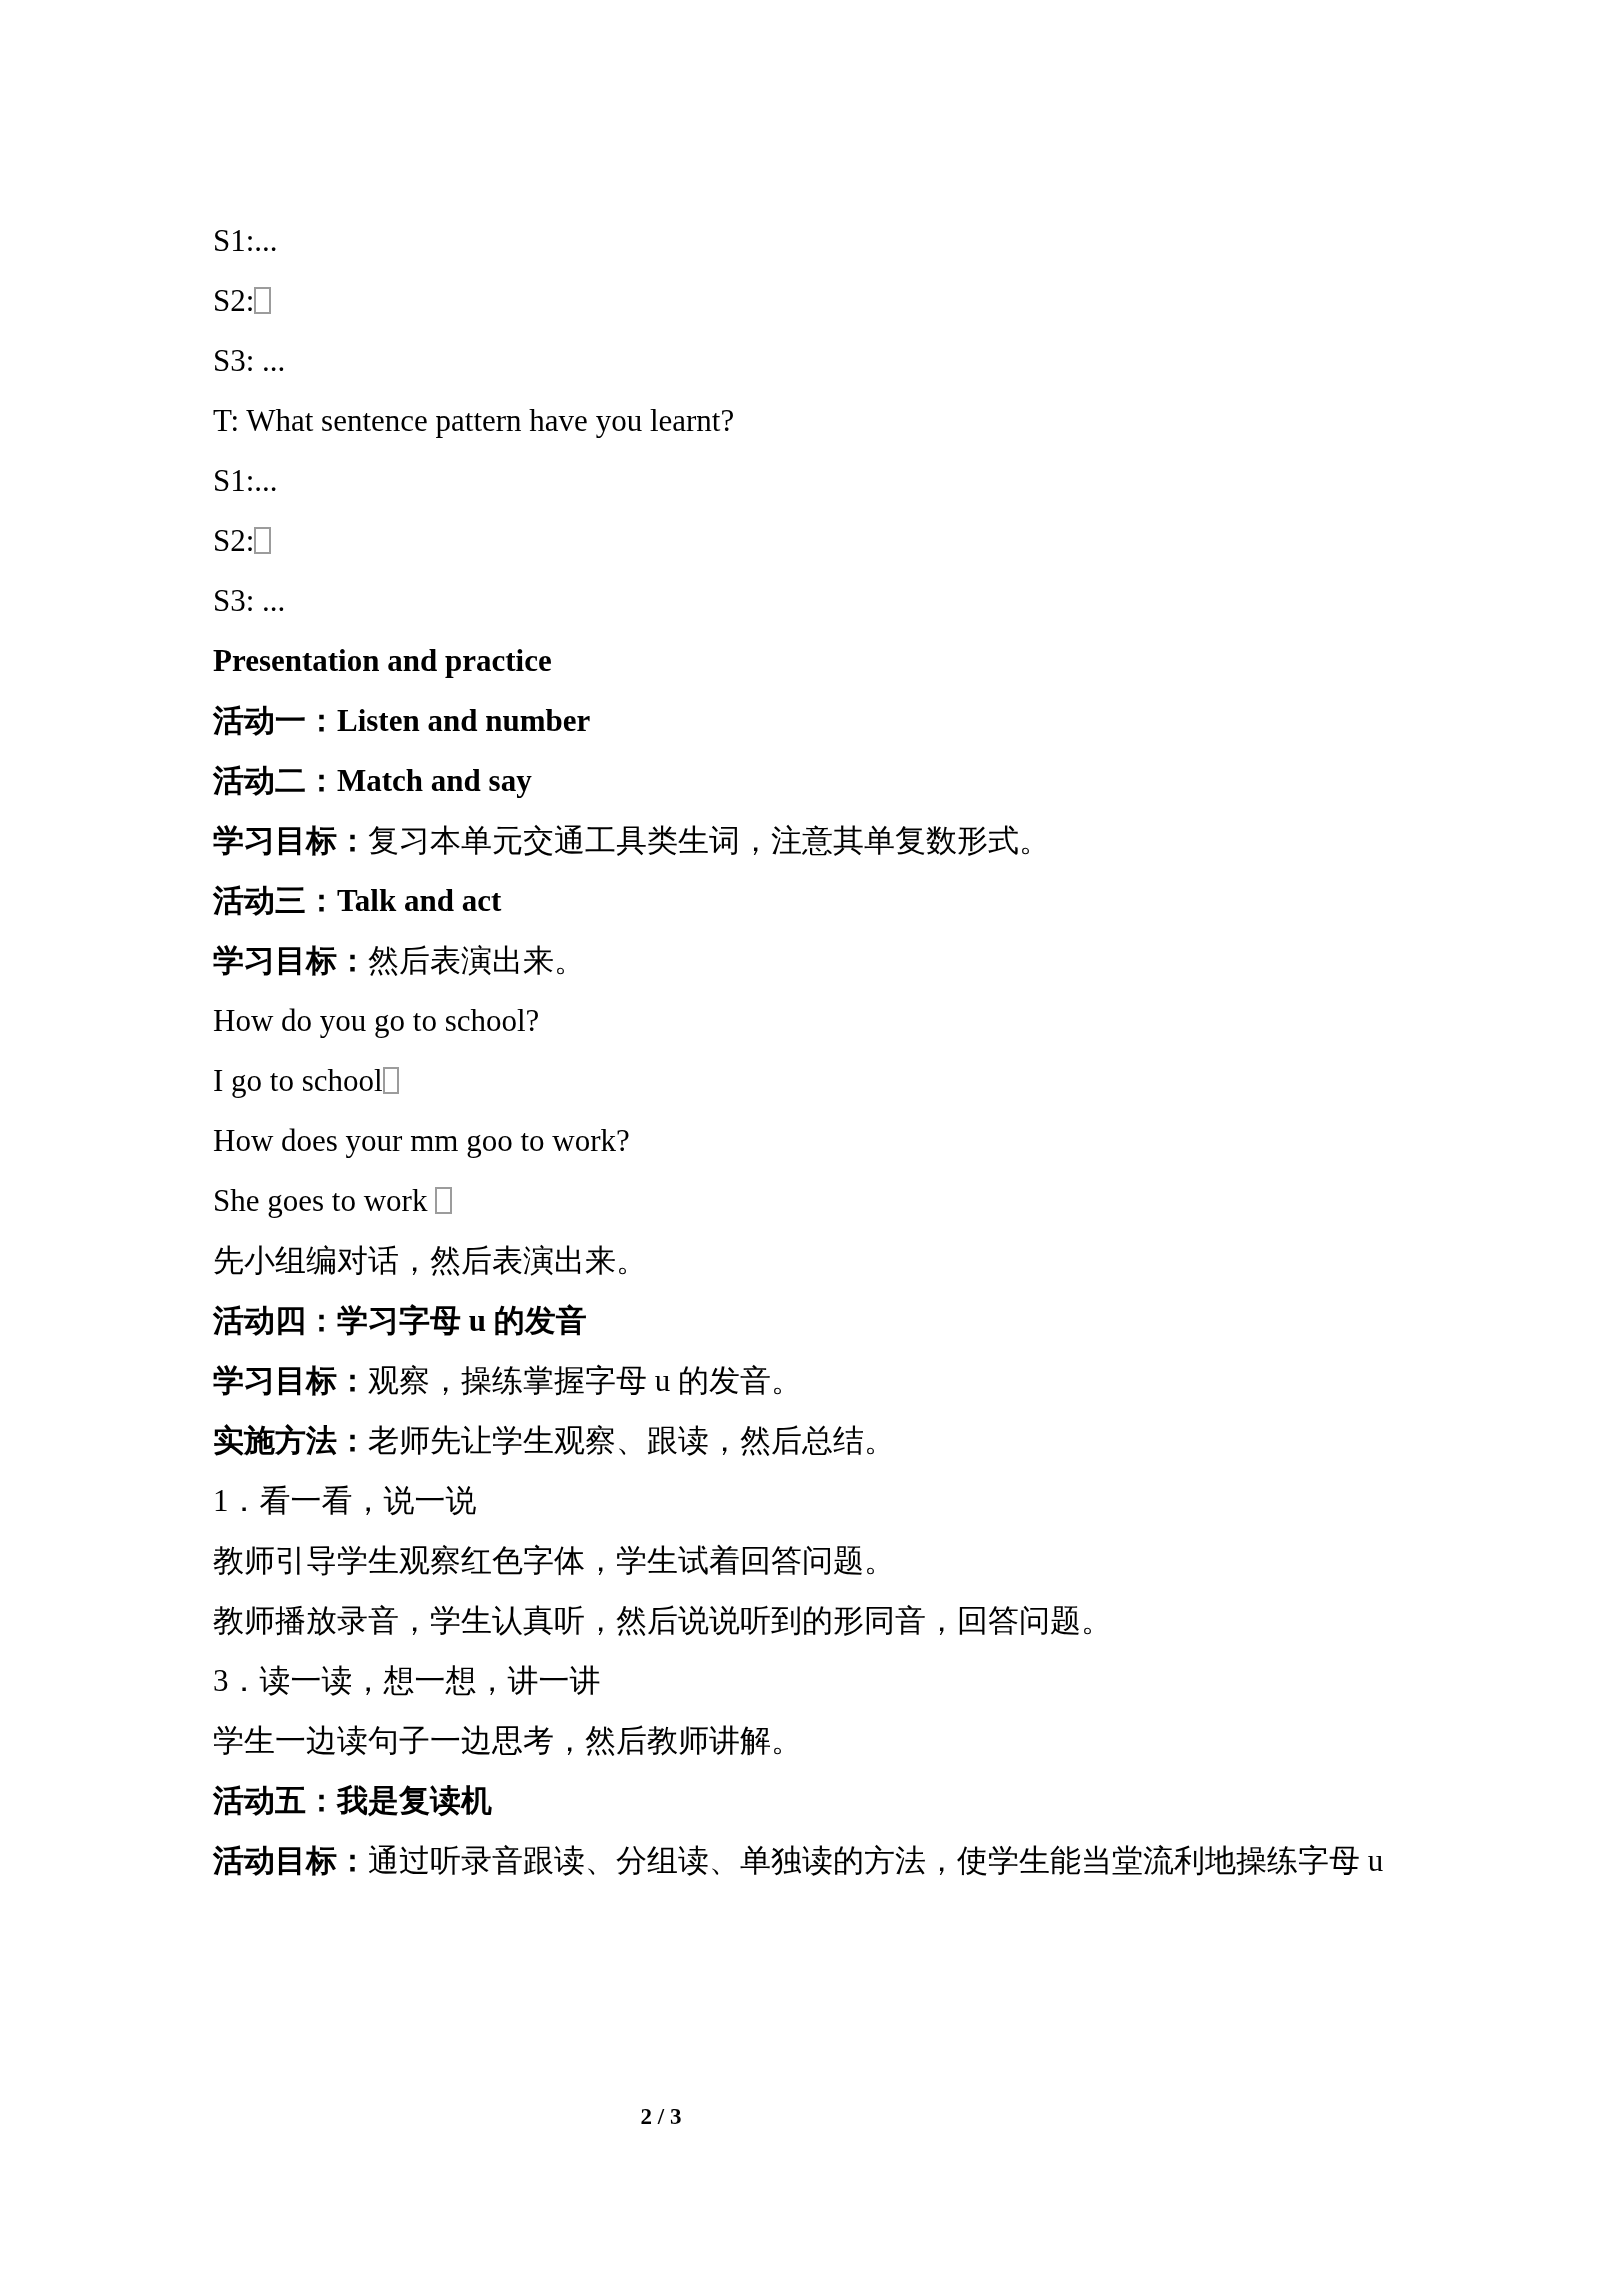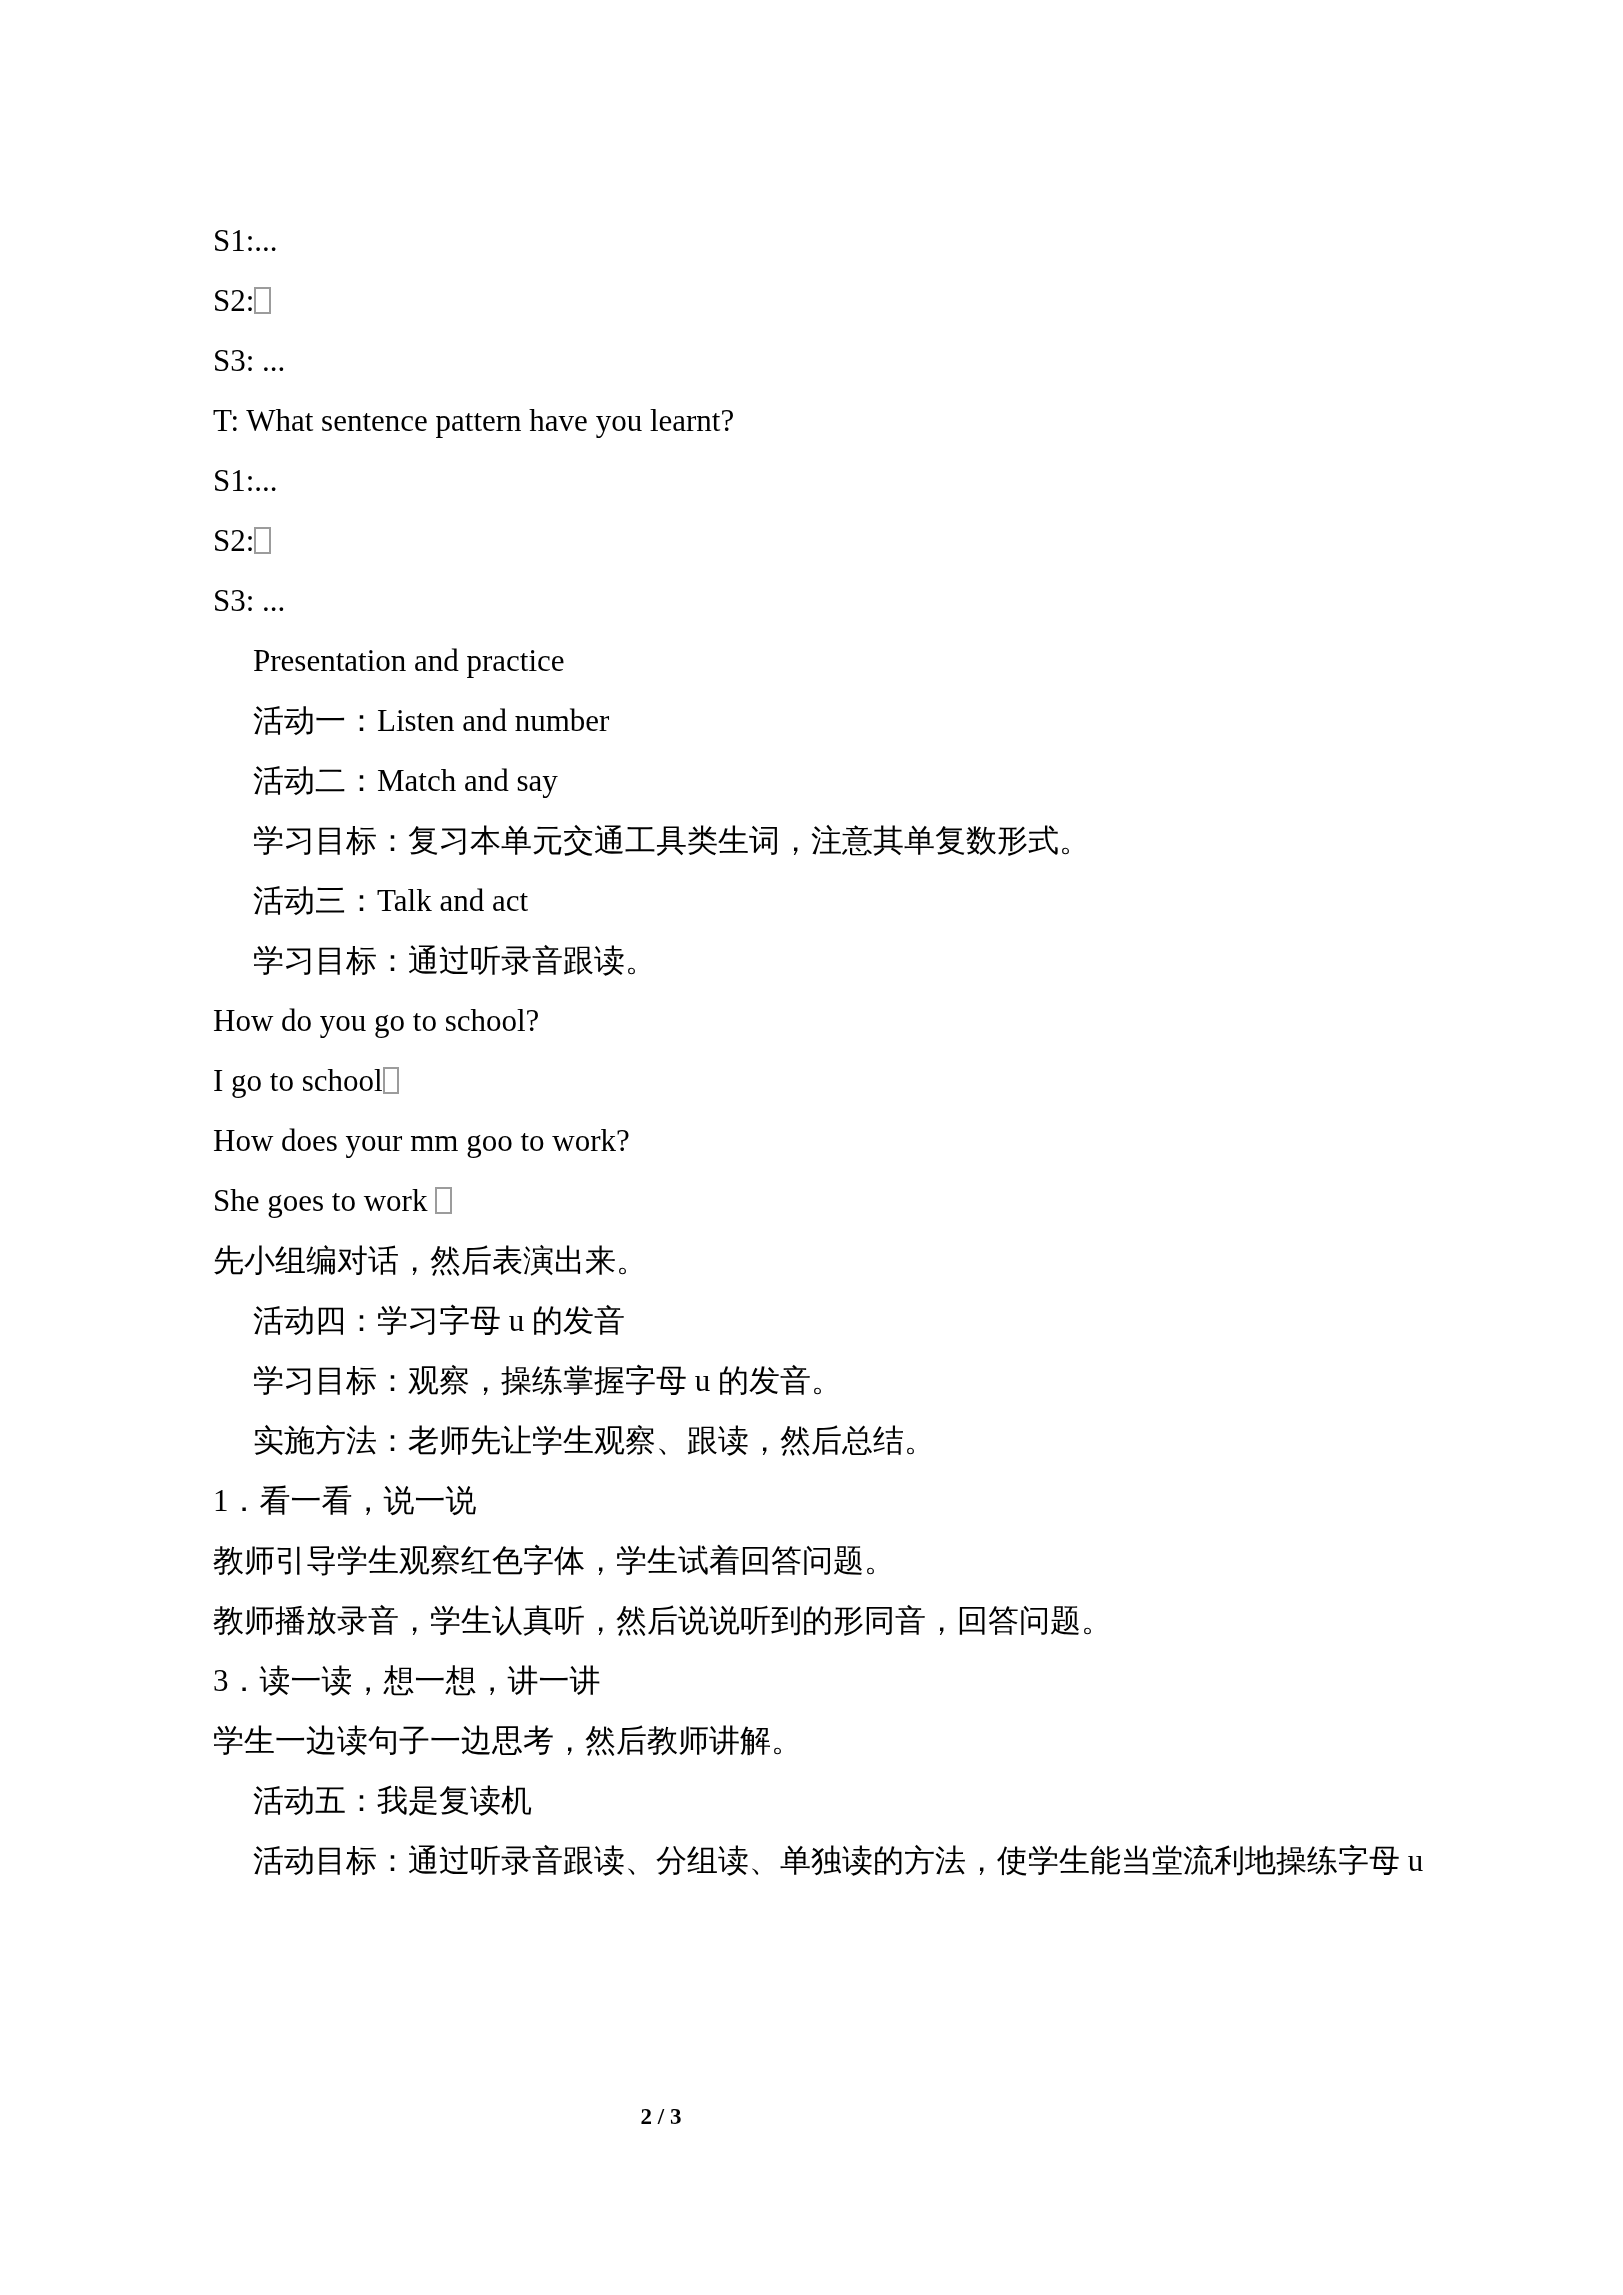--- a/index.html
+++ b/index.html
@@ -20,21 +20,21 @@
     left: 213px;
     top: 211px;
   }
   .line {
     margin: 0;
     padding: 0;
     font-size: 31px;
     line-height: 60px;
     white-space: pre;
   }
-  .seg-b { font-weight: normal; margin-left: 40px; }
+  .seg-b { font-weight: bold; }
   .seg-b:empty, .seg-r:empty { display: none; }
   .tofu {
     display: inline-block;
     width: 16.4px;
     height: 27px;
     border: 2px solid #9c9c9c;
     box-sizing: border-box;
     vertical-align: -3.4px;
     color: transparent;
     overflow: hidden;
@@ -60,21 +60,21 @@
   <p class="line"><span class="seg-r">S3: ...</span></p>
   <p class="line"><span class="seg-r">T: What sentence pattern have you learnt?</span></p>
   <p class="line"><span class="seg-r">S1:...</span></p>
   <p class="line"><span class="seg-r">S2:</span><span class="tofu">□</span></p>
   <p class="line"><span class="seg-r">S3: ...</span></p>
   <p class="line"><span class="seg-b">Presentation and practice</span></p>
   <p class="line"><span class="seg-b">活动一：Listen and number</span></p>
   <p class="line"><span class="seg-b">活动二：Match and say</span></p>
   <p class="line"><span class="seg-b">学习目标：</span><span class="seg-r">复习本单元交通工具类生词，注意其单复数形式。</span></p>
   <p class="line"><span class="seg-b">活动三：Talk and act</span></p>
-  <p class="line"><span class="seg-b">学习目标：</span><span class="seg-r">通过听录音跟读。</span></p>
+  <p class="line"><span class="seg-b">学习目标：</span><span class="seg-r">然后表演出来。</span></p>
   <p class="line"><span class="seg-r">How do you go to school?</span></p>
   <p class="line"><span class="seg-r">I go to school</span><span class="tofu">□</span></p>
   <p class="line"><span class="seg-r">How does your mm goo to work?</span></p>
   <p class="line"><span class="seg-r">She goes to work </span><span class="tofu">□</span></p>
   <p class="line"><span class="seg-r">先小组编对话，然后表演出来。</span></p>
   <p class="line"><span class="seg-b">活动四：学习字母 u 的发音</span></p>
   <p class="line"><span class="seg-b">学习目标：</span><span class="seg-r">观察，操练掌握字母 u 的发音。</span></p>
   <p class="line"><span class="seg-b">实施方法：</span><span class="seg-r">老师先让学生观察、跟读，然后总结。</span></p>
   <p class="line"><span class="seg-r">1．看一看，说一说</span></p>
   <p class="line"><span class="seg-r">教师引导学生观察红色字体，学生试着回答问题。</span></p>

